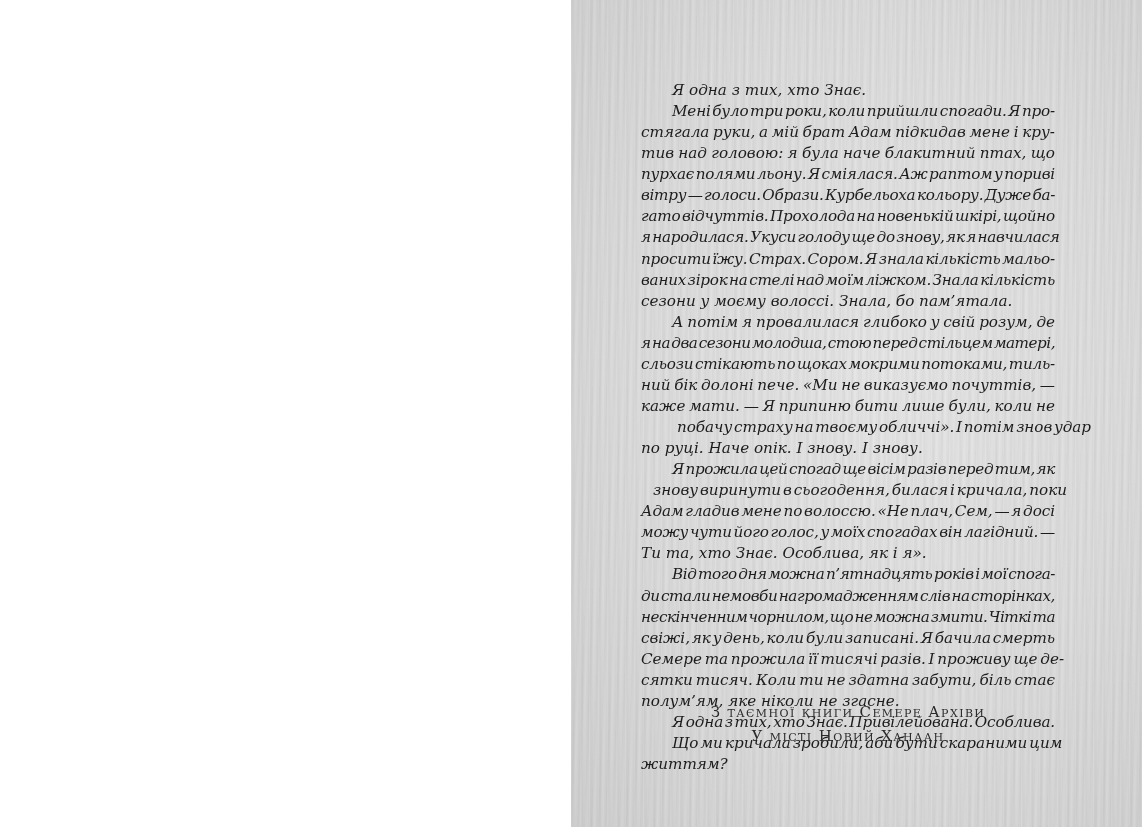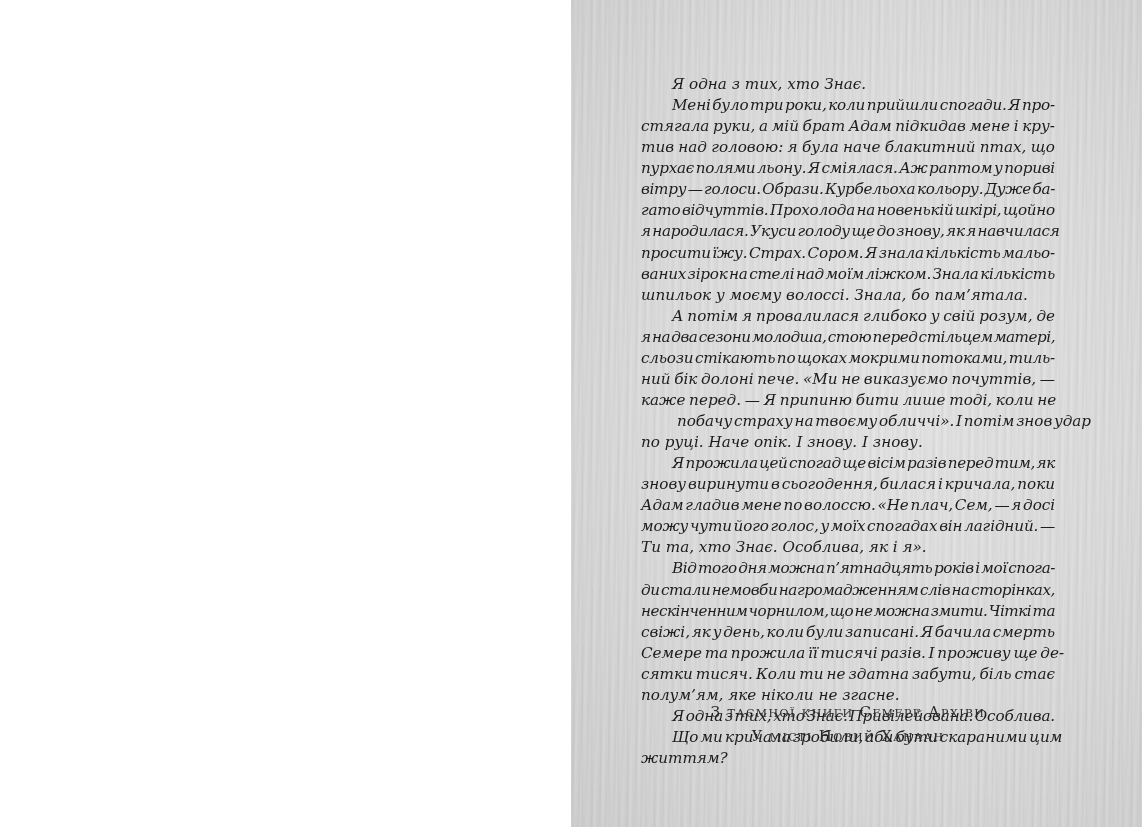--- a/index.html
+++ b/index.html
@@ -28,21 +28,21 @@
       width: 571px;
       height: 827px;
       background:
         repeating-linear-gradient(90deg, rgba(255,255,255,0.05) 0px, rgba(0,0,0,0.035) 2px, rgba(255,255,255,0.04) 5px, rgba(0,0,0,0.02) 9px),
         repeating-linear-gradient(92deg, rgba(0,0,0,0.03) 0px, rgba(255,255,255,0.04) 3px, rgba(0,0,0,0.02) 7px),
         radial-gradient(ellipse at 55% 45%, #e6e6e6 0%, #dcdcdc 55%, #cfcfcf 100%);
     }
     .text-block {
       position: absolute;
       left: 70px;
-      top: 74px;
+      top: 80px;
       width: 414px;
       font-family: "DejaVu Serif", serif;
       font-style: italic;
       font-size: 15.2px;
       line-height: 21.07px;
       color: #1c1c1c;
     }
     .line {
       display: block;
       height: 21.07px;
@@ -85,30 +85,30 @@
         <span class="line indent last" style="white-space: nowrap; word-spacing: 0px;">Я одна з тих, хто Знає.</span>
         <span class="line indent" style="white-space: nowrap; word-spacing: -3px; letter-spacing: -0.195312px;">Мені було три роки, коли прийшли спогади. Я про-</span>
         <span class="line" style="white-space: nowrap; word-spacing: -1.15451px;">стягала руки, а мій брат Адам підкидав мене і кру-</span>
         <span class="line" style="white-space: nowrap; word-spacing: -0.572266px;">тив над головою: я була наче блакитний птах, що</span>
         <span class="line" style="white-space: nowrap; word-spacing: -3px; letter-spacing: -0.227635px;">пурхає полями льону. Я сміялася. Аж раптом у пориві</span>
         <span class="line" style="white-space: nowrap; word-spacing: -3px; letter-spacing: -0.298377px;">вітру — голоси. Образи. Курбельоха кольору. Дуже ба-</span>
         <span class="line" style="white-space: nowrap; word-spacing: -3px; letter-spacing: -0.244792px;">гато відчуттів. Прохолода на новенькій шкірі, щойно</span>
         <span class="line" style="white-space: nowrap; word-spacing: -3px; letter-spacing: -0.281545px;">я народилася. Укуси голоду ще до знову, як я навчилася</span>
         <span class="line" style="white-space: nowrap; word-spacing: -3px; letter-spacing: -0.19761px;">просити їжу. Страх. Сором. Я знала кількість мальо-</span>
         <span class="line" style="white-space: nowrap; word-spacing: -3px; letter-spacing: -0.244104px;">ваних зірок на стелі над моїм ліжком. Знала кількість</span>
-        <span class="line last" style="white-space: nowrap; word-spacing: 0px;">шпильок у моєму волоссі. Знала, бо пам’ятала.</span>
+        <span class="line last" style="white-space: nowrap; word-spacing: 0px;">сезони у моєму волоссі. Знала, бо пам’ятала.</span>
         <span class="line indent" style="white-space: nowrap; word-spacing: -0.972656px;">А потім я провалилася глибоко у свій розум, де</span>
         <span class="line" style="white-space: nowrap; word-spacing: -3px; letter-spacing: -0.485877px;">я на два сезони молодша, стою перед стільцем матері,</span>
         <span class="line" style="white-space: nowrap; word-spacing: -3px; letter-spacing: -0.213542px;">сльози стікають по щоках мокрими потоками, тиль-</span>
         <span class="line" style="white-space: nowrap; word-spacing: -1.1582px;">ний бік долоні пече. «Ми не виказуємо почуттів, —</span>
-        <span class="line" style="white-space: nowrap; word-spacing: -1.0816px;">каже перед. — Я припиню бити лише тоді, коли не</span>
+        <span class="line" style="white-space: nowrap; word-spacing: -1.0816px;">каже мати. — Я припиню бити лише були, коли не</span>
         <span class="line" style="white-space: nowrap; word-spacing: -3px; letter-spacing: -0.0499387px; margin-left: 36px;">побачу страху на твоєму обличчі». І потім знов удар</span>
         <span class="line last" style="white-space: nowrap; word-spacing: 0px;">по руці. Наче опік. І знову. І знову.</span>
         <span class="line indent" style="white-space: nowrap; word-spacing: -3px; letter-spacing: -0.320791px;">Я прожила цей спогад ще вісім разів перед тим, як</span>
-        <span class="line" style="white-space: nowrap; word-spacing: -2.95536px;">знову виринути в сьогодення, билася і кричала, поки</span>
+        <span class="line" style="white-space: nowrap; word-spacing: -2.95536px; margin-left: 12px;">знову виринути в сьогодення, билася і кричала, поки</span>
         <span class="line" style="white-space: nowrap; word-spacing: -3px; letter-spacing: -0.0561899px;">Адам гладив мене по волоссю. «Не плач, Сем, — я досі</span>
         <span class="line" style="white-space: nowrap; word-spacing: -3px; letter-spacing: -0.131191px;">можу чути його голос, у моїх спогадах він лагідний. —</span>
         <span class="line last" style="white-space: nowrap; word-spacing: 0px;">Ти та, хто Знає. Особлива, як і я».</span>
         <span class="line indent" style="white-space: nowrap; word-spacing: -3px; letter-spacing: -0.415312px;">Від того дня можна п’ятнадцять років і мої спога-</span>
         <span class="line" style="white-space: nowrap; word-spacing: -3px; letter-spacing: -0.425625px;">ди стали немовби нагромадженням слів на сторінках,</span>
         <span class="line" style="white-space: nowrap; word-spacing: -3px; letter-spacing: -0.496563px;">нескінченним чорнилом, що не можна змити. Чіткі та</span>
         <span class="line" style="white-space: nowrap; word-spacing: -3px; letter-spacing: -0.0306604px;">свіжі, як у день, коли були записані. Я бачила смерть</span>
         <span class="line" style="white-space: nowrap; word-spacing: -2.08681px;">Семере та прожила її тисячі разів. І проживу ще де-</span>
         <span class="line" style="white-space: nowrap; word-spacing: -1.79688px;">сятки тисяч. Коли ти не здатна забути, біль стає</span>
         <span class="line last" style="white-space: nowrap; word-spacing: 0px;">полум’ям, яке ніколи не згасне.</span>

